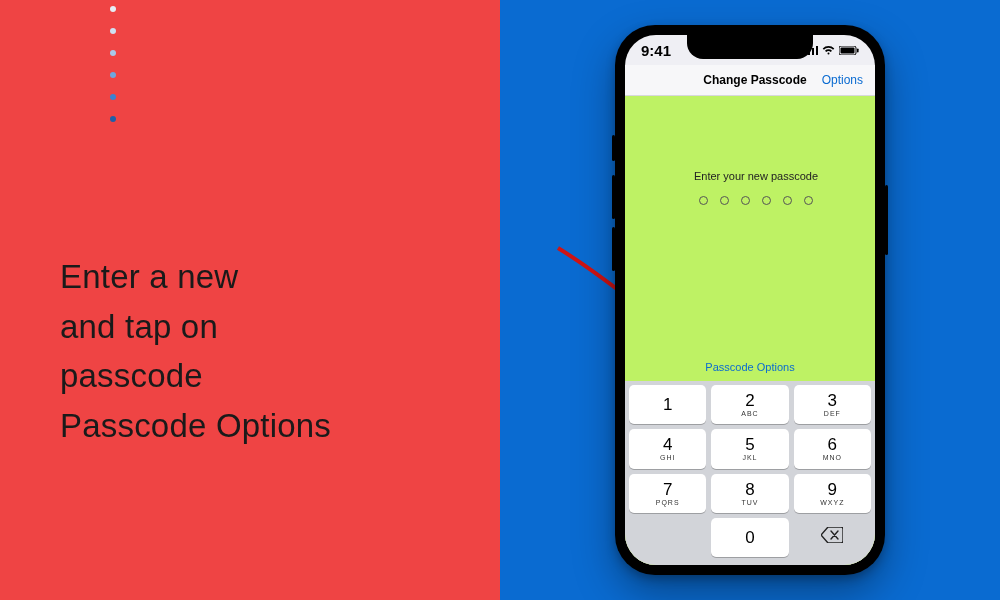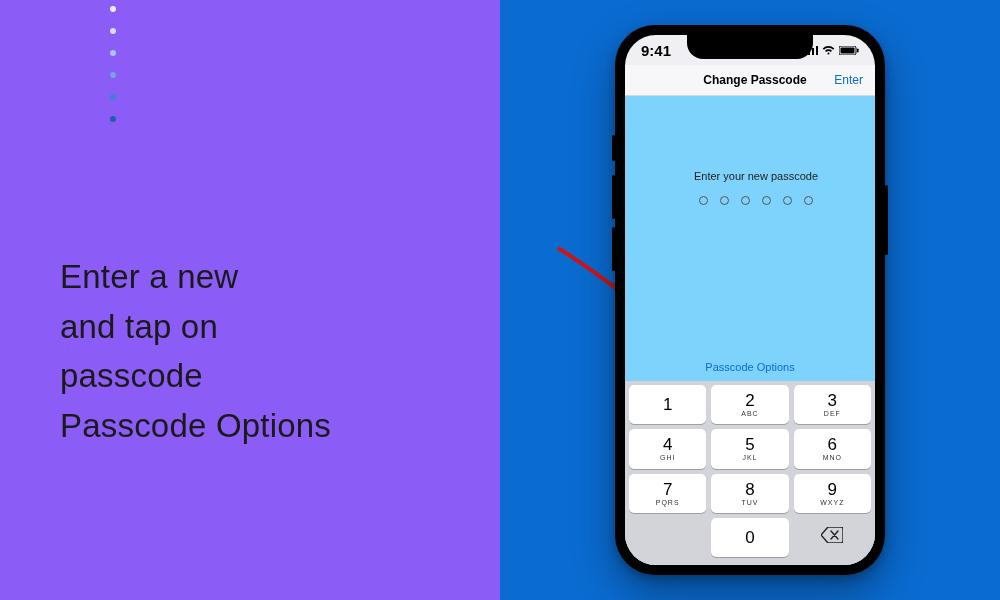--- a/index.html
+++ b/index.html
@@ -1,18 +1,18 @@
 <!DOCTYPE html>
 <html><head>
 <meta charset="utf-8">
 <style>
   * { box-sizing: border-box; margin: 0; padding: 0; }
   html, body { width: 1000px; height: 600px; font-family: -apple-system, "Segoe UI", Helvetica, Arial, sans-serif; overflow: hidden; }
   .stage { width: 1000px; height: 600px; display: flex; }
-  .left-panel { width: 500px; height: 600px; background: #8b5cf6; position: relative; }
+  .left-panel { width: 500px; height: 600px; background: #ef4444; position: relative; }
   .dots { position: absolute; left: 110px; top: 6px; display: flex; flex-direction: column; align-items: center; gap: 16px; }
   .dot { width: 6px; height: 6px; border-radius: 50%; }
   .d0 { background: #e6edf5; } .d1 { background: #cfe0f2; } .d2 { background: #a9c8ea; }
   .d3 { background: #6ea6df; } .d4 { background: #3b82d2; } .d5 { background: #1f5fa8; }
   .instruction { position: absolute; left: 60px; top: 252px; font-size: 33px; line-height: 1.5; color: #1a1a1a; font-weight: 400; letter-spacing: .2px; }
   .right-panel { width: 500px; height: 600px; background: #0a6bd1; position: relative; display: flex; align-items: center; justify-content: center; }
   
   .phone { width: 270px; height: 550px; background: #000; border-radius: 40px; position: relative; box-shadow: 0 18px 40px rgba(0,0,0,.35), 0 4px 10px rgba(0,0,0,.25); }
   .side-btn { position: absolute; background: #000; border-radius: 2px; }
   .sb-l1 { left: -3px; top: 110px; width: 3px; height: 26px; }
@@ -22,21 +22,21 @@
   .screen { position: absolute; inset: 10px; background: #efeff4; border-radius: 31px; overflow: hidden; }
   .notch { position: absolute; top: 0; left: 50%; transform: translateX(-50%); width: 126px; height: 24px; background: #000; border-bottom-left-radius: 16px; border-bottom-right-radius: 16px; z-index: 5; }
   .status-bar { position: absolute; top: 0; left: 0; right: 0; height: 30px; display: flex; justify-content: space-between; align-items: center; padding: 0 16px; font-size: 15px; font-weight: 600; z-index: 4; }
   .status-right { display: flex; align-items: center; gap: 4px; }
   .sig-icon, .wifi-icon, .batt-icon { display: inline-block; }
   .sig-icon svg, .wifi-icon svg, .batt-icon svg { display: block; }
   .nav-bar-wrap { position: absolute; top: 30px; left: 0; right: 0; background: #f7f7f9; border-bottom: 1px solid #d8d8dc; }
   .nav-bar { height: 30px; display: flex; align-items: center; justify-content: center; position: relative; margin-left: 10px; }
   .nav-title { font-size: 12px; font-weight: 600; color: #000; }
   .nav-cancel { position: absolute; right: 12px; font-size: 12px; color: #0a6bd1; cursor: pointer; }
-  .content { position: absolute; top: 61px; left: 0; right: 0; bottom: 0; background: #7dd3fc; padding-left: 12px; }
+  .content { position: absolute; top: 61px; left: 0; right: 0; bottom: 0; background: #bef264; padding-left: 12px; }
   .prompt { text-align: center; font-size: 11px; color: #222; margin-top: 74px; }
   .pin-dots { display: flex; justify-content: center; gap: 12px; margin-top: 14px; }
   .pin-dot { width: 9px; height: 9px; border: 1px solid #555; border-radius: 50%; }
   .options-link { text-align: center; font-size: 11px; color: #0a6bd1; position: absolute; left: 0; right: 0; bottom: 192px; cursor: pointer; }
   .keypad { position: absolute; left: 0; right: 0; bottom: 0; height: 184px; background: #d2d4d9; padding: 4px 4px 8px; display: grid; grid-template-columns: repeat(3,1fr); grid-template-rows: repeat(4,1fr); gap: 5px; }
   .key { background: #fff; border-radius: 5px; box-shadow: 0 1px 0 rgba(0,0,0,.25); display: flex; flex-direction: column; align-items: center; justify-content: center; cursor: pointer; user-select: none; }
   .key-num { font-size: 17px; font-weight: 400; line-height: 1; color: #000; }
   .key-sub { font-size: 7px; letter-spacing: 1px; color: #333; text-transform: uppercase; margin-top: 1px; }
   .key-blank { background: transparent; box-shadow: none; cursor: default; }
   .key-del { background: transparent; box-shadow: none; display: flex; align-items: center; justify-content: center; }
@@ -108,21 +108,21 @@
                   <rect x="1.5" y="1.5" width="14" height="6" rx="1" fill="#000"></rect>
                   <rect x="18" y="2.5" width="1.6" height="4" rx="0.8" fill="#000"></rect>
                 </svg>
             </span>
           </span>
         </div>
 
         <div class="nav-bar-wrap">
           <div class="nav-bar">
             <span class="nav-title">Change Passcode</span>
-            <span class="nav-cancel">Enter</span>
+            <span class="nav-cancel">Options</span>
           </div>
         </div>
 
         <div class="content">
           <div class="prompt">Enter your new passcode</div>
           <div class="pin-dots">
             <span class="pin-dot"></span>
             <span class="pin-dot"></span>
             <span class="pin-dot"></span>
             <span class="pin-dot"></span>

